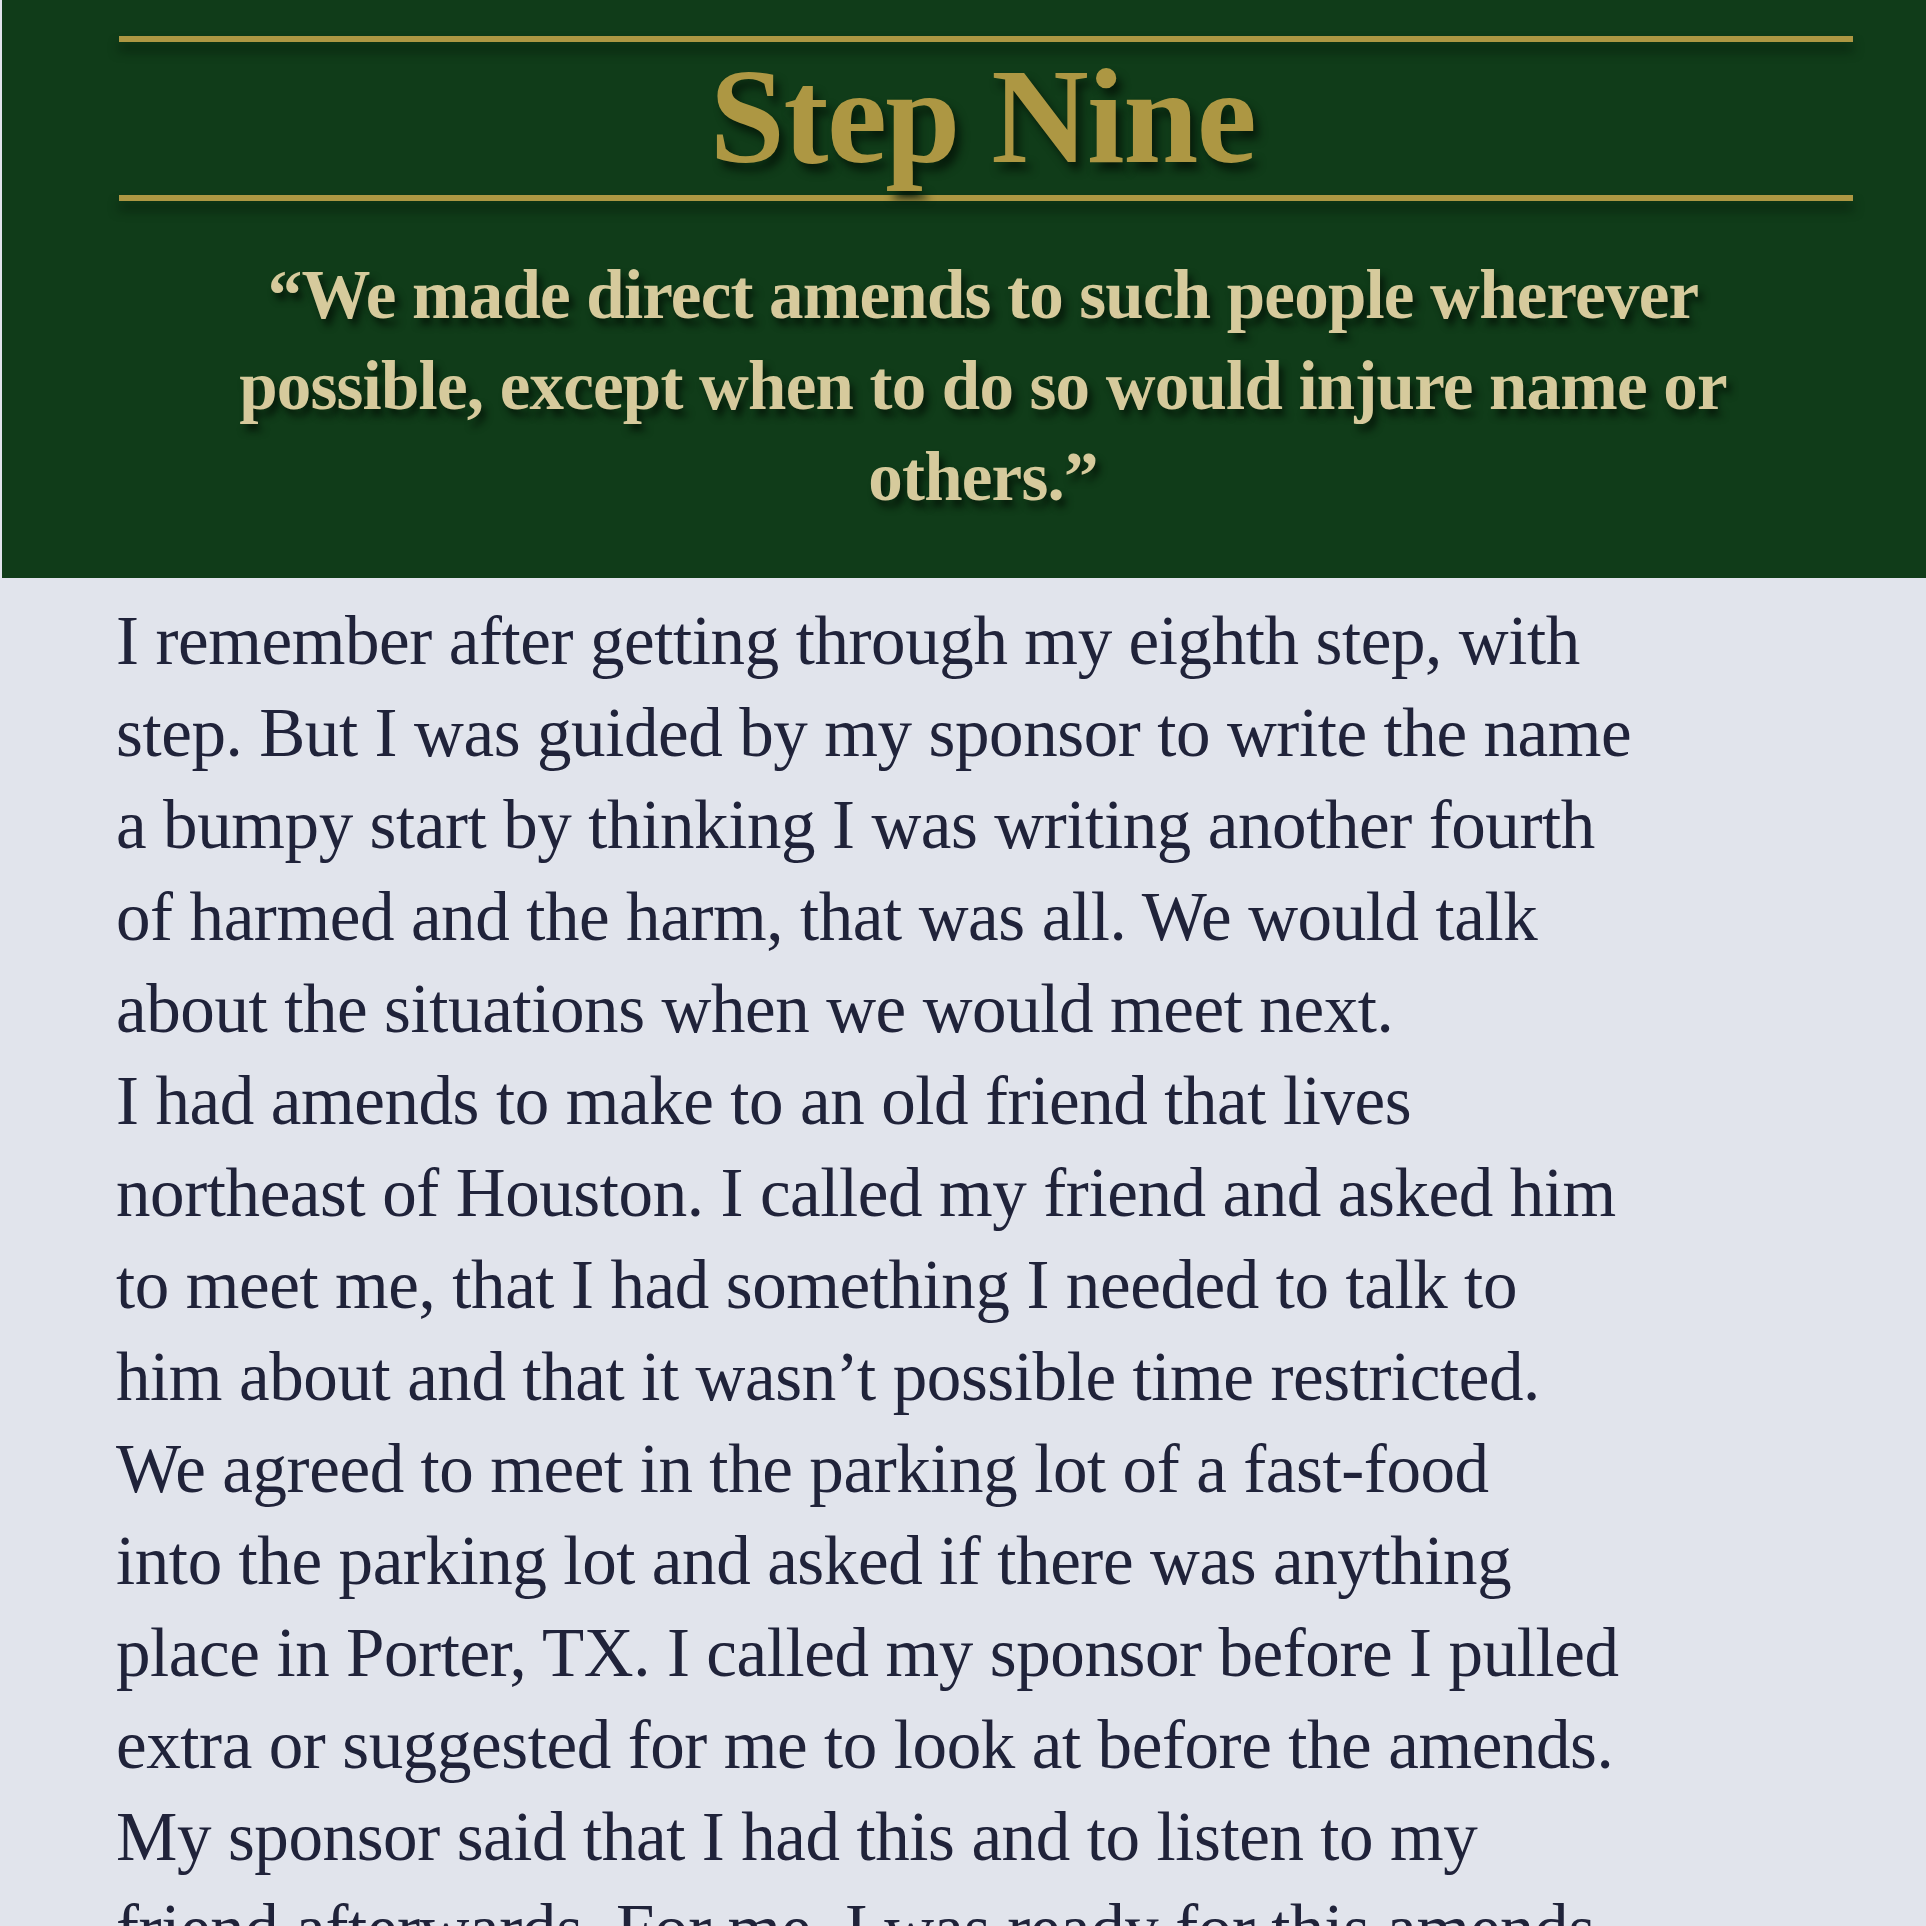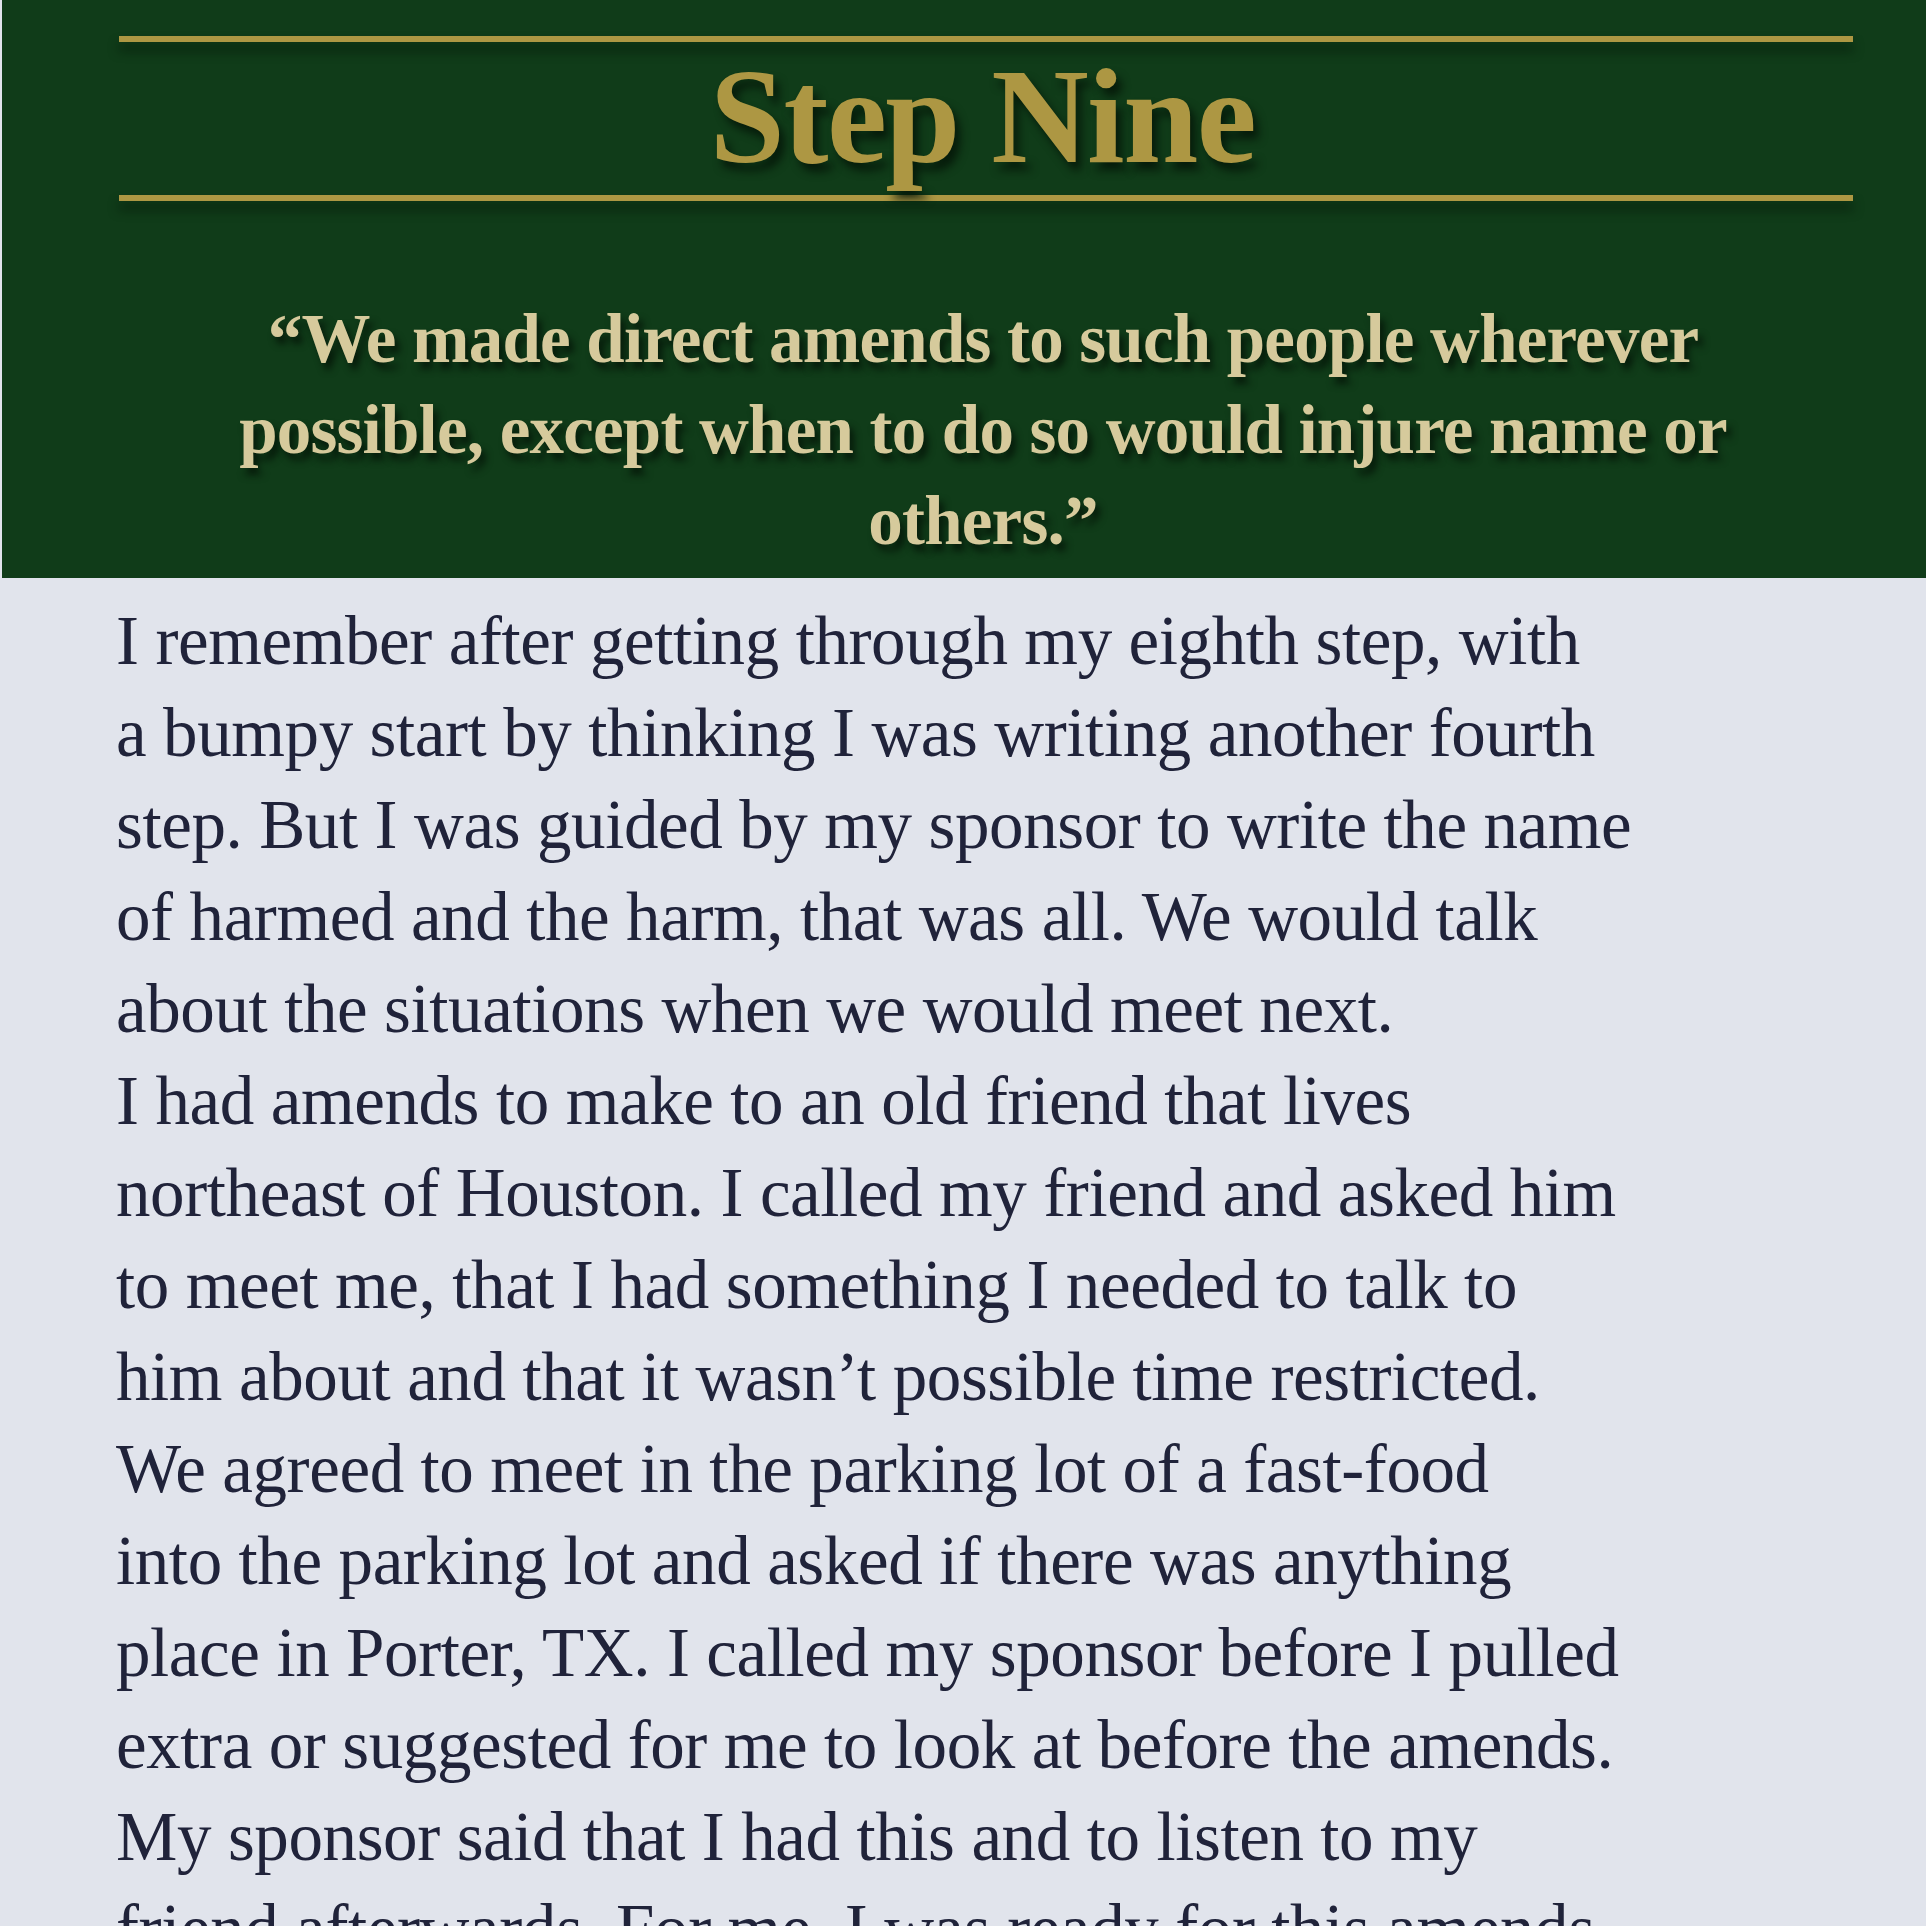--- a/index.html
+++ b/index.html
@@ -51,21 +51,20 @@
       left: 116px;
       top: 250px;
       width: 1734px;
       text-align: center;
       font-size: 69px;
       line-height: 91px;
       font-weight: bold;
       color: #D6CA9C;
       letter-spacing: -0.8px;
       text-shadow: 4.6px 7px 7.7px rgba(5, 22, 8, 0.85);
-      margin-top: 44px;
     }
     .quote .qline {
       display: block;
       white-space: nowrap;
     }
     .body-text {
       position: absolute;
       left: 116px;
       top: 595px;
       width: 1811px;
@@ -91,22 +90,22 @@
 <h1 class="title" style="margin:0">Step Nine</h1>
 
 <div class="quote">
   <span class="qline">“We made direct amends to such people wherever</span>
   <span class="qline">possible, except when to do so would injure name or</span>
   <span class="qline">others.”</span>
 </div>
 
 <div class="body-text">
   <span class="line">I remember after getting through my eighth step, with</span>
+  <span class="line">step. But I was guided by my sponsor to write the name</span>
   <span class="line">a bumpy start by thinking I was writing another fourth</span>
-  <span class="line">step. But I was guided by my sponsor to write the name</span>
   <span class="line">of harmed and the harm, that was all. We would talk</span>
   <span class="line">about the situations when we would meet next.</span>
   <span class="line">I had amends to make to an old friend that lives</span>
   <span class="line">northeast of Houston. I called my friend and asked him</span>
   <span class="line">to meet me, that I had something I needed to talk to</span>
   <span class="line">him about and that it wasn’t possible time restricted.</span>
   <span class="line">We agreed to meet in the parking lot of a fast-food</span>
   <span class="line">into the parking lot and asked if there was anything</span>
   <span class="line">place in Porter, TX. I called my sponsor before I pulled</span>
   <span class="line">extra or suggested for me to look at before the amends.</span>

